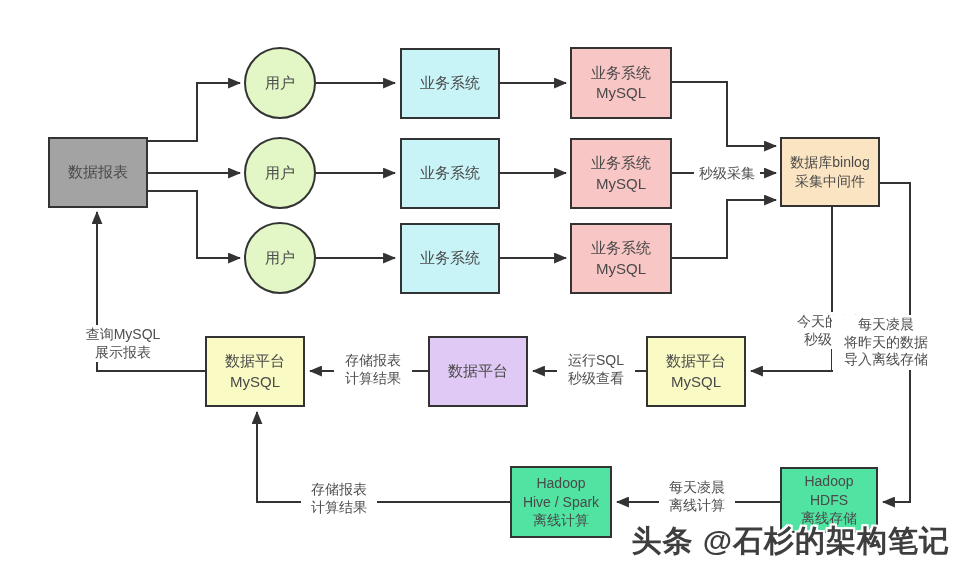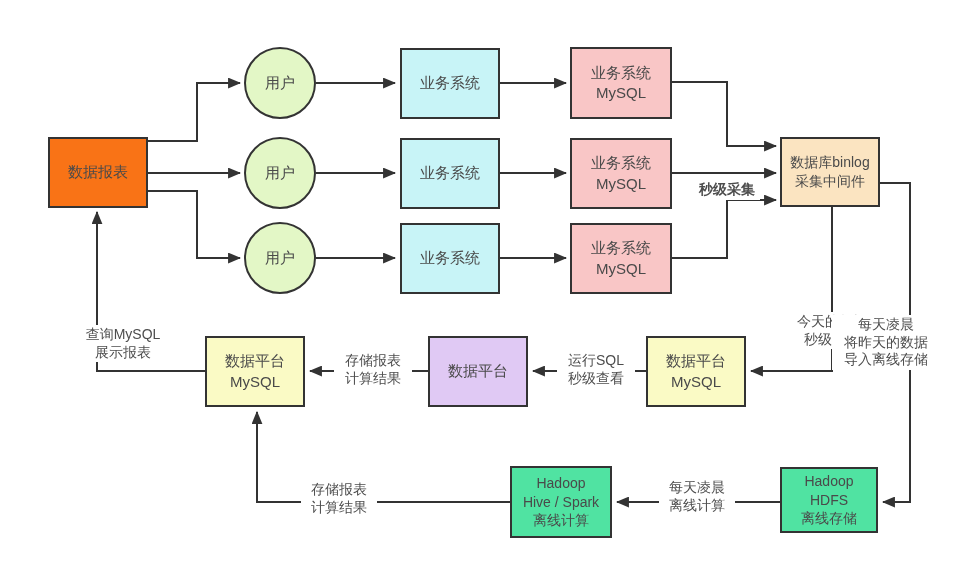--- a/index.html
+++ b/index.html
@@ -29,21 +29,21 @@
   .n-pmleft{left:205px;top:336px;width:100px;height:71px;}
   .n-platform{left:428px;top:336px;width:100px;height:71px;}
   .n-pmright{left:646px;top:336px;width:100px;height:71px;}
   .n-hive{left:510px;top:466px;width:102px;height:72px;font-size:14px;}
   .n-hdfs{left:780px;top:467px;width:98px;height:66px;font-size:14px;}
   .elabel{
     position:absolute;z-index:3;background:#fff;text-align:center;
     white-space:pre-line;font-size:14px;color:#4d4d4d;line-height:1.25;padding:1px 0;
   }
   .el-view{left:158px;top:155px;width:66px;}
-  .el-collect{left:694px;top:180px;width:66px;font-weight:bold;}
+  .el-collect{left:694px;top:164px;width:66px;}
   .el-sync{left:786px;top:312px;width:92px;}
   .el-import{left:832px;top:315px;width:108px;}
   .el-runsql{left:557px;top:351px;width:78px;}
   .el-storemid{left:334px;top:351px;width:78px;}
   .el-query{left:56px;top:325px;width:84px;margin-left:25px;}
   .el-offline{left:659px;top:478px;width:76px;}
   .el-storebot{left:301px;top:480px;width:76px;}
   .watermark{
     position:absolute;right:4px;top:521px;z-index:5;font-size:30px;font-weight:bold;
     color:#3e3e3e;letter-spacing:1px;
@@ -76,21 +76,21 @@
     <path d="M672,258 H727 V200 H776" marker-end="url(#arr)"></path>
     <path d="M832,207 V371 H751" marker-end="url(#arr)"></path>
     <path d="M880,183 H910 V502 H883" marker-end="url(#arr)"></path>
     <path d="M646,371 H533" marker-end="url(#arr)"></path>
     <path d="M428,371 H310" marker-end="url(#arr)"></path>
     <path d="M205,371 H97 V212" marker-end="url(#arr)"></path>
     <path d="M780,502 H617" marker-end="url(#arr)"></path>
     <path d="M510,502 H257 V412" marker-end="url(#arr)"></path>
   </svg>
 
-  <div class="node n-report" style="background: #f97316;">数据报表</div>
+  <div class="node n-report" style="background: #a3a3a3;">数据报表</div>
 
   <div class="node circle n-user1" style="background: rgb(227, 247, 198);">用户</div>
   <div class="node circle n-user2" style="background: rgb(227, 247, 198);">用户</div>
   <div class="node circle n-user3" style="background: rgb(227, 247, 198);">用户</div>
 
   <div class="node n-biz1" style="background: rgb(200, 244, 247);">业务系统</div>
   <div class="node n-biz2" style="background: rgb(200, 244, 247);">业务系统</div>
   <div class="node n-biz3" style="background: rgb(200, 244, 247);">业务系统</div>
 
   <div class="node n-bizdb1" style="background: rgb(249, 198, 198);">业务系统
@@ -126,13 +126,14 @@
 秒级查看</div>
   <div class="elabel el-storemid">存储报表
 计算结果</div>
   <div class="elabel el-query">查询MySQL
 展示报表</div>
   <div class="elabel el-offline">每天凌晨
 离线计算</div>
   <div class="elabel el-storebot">存储报表
 计算结果</div>
 
+  <div class="watermark">头条 @石杉的架构笔记</div>
 </div>
 
 </body></html>

